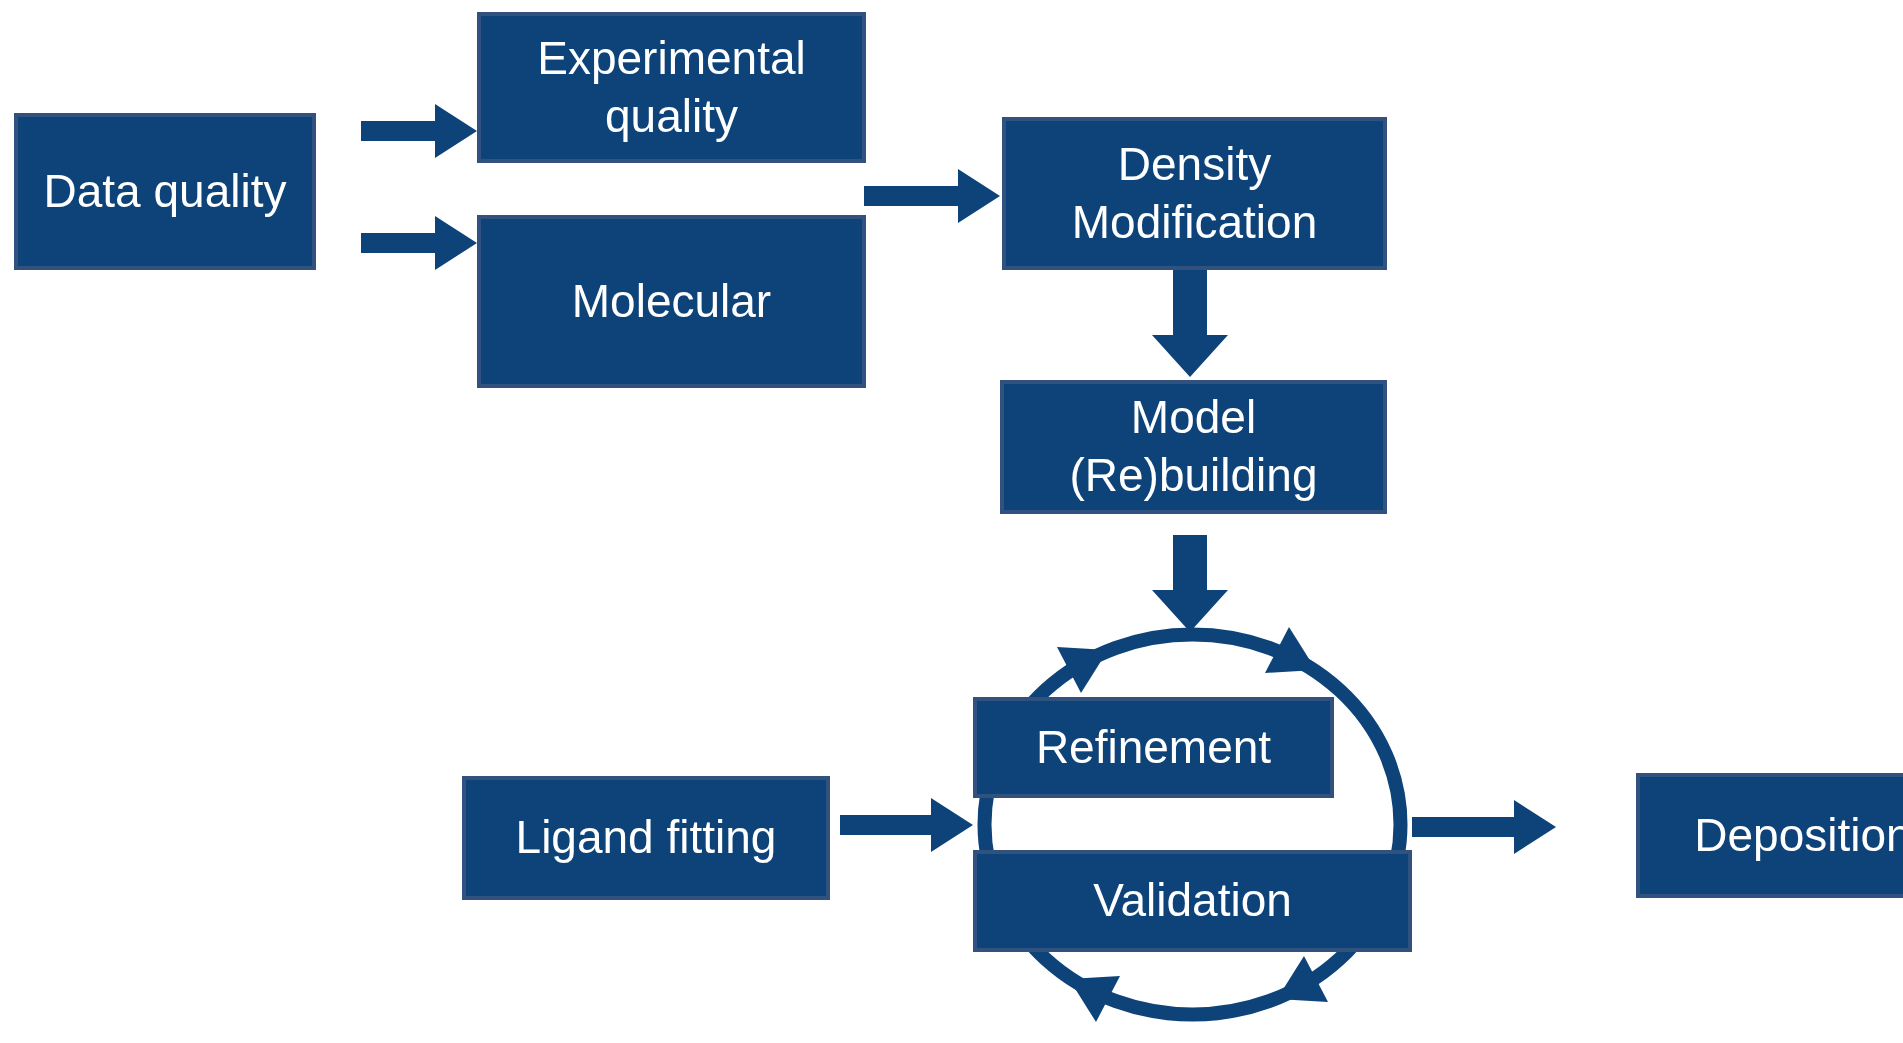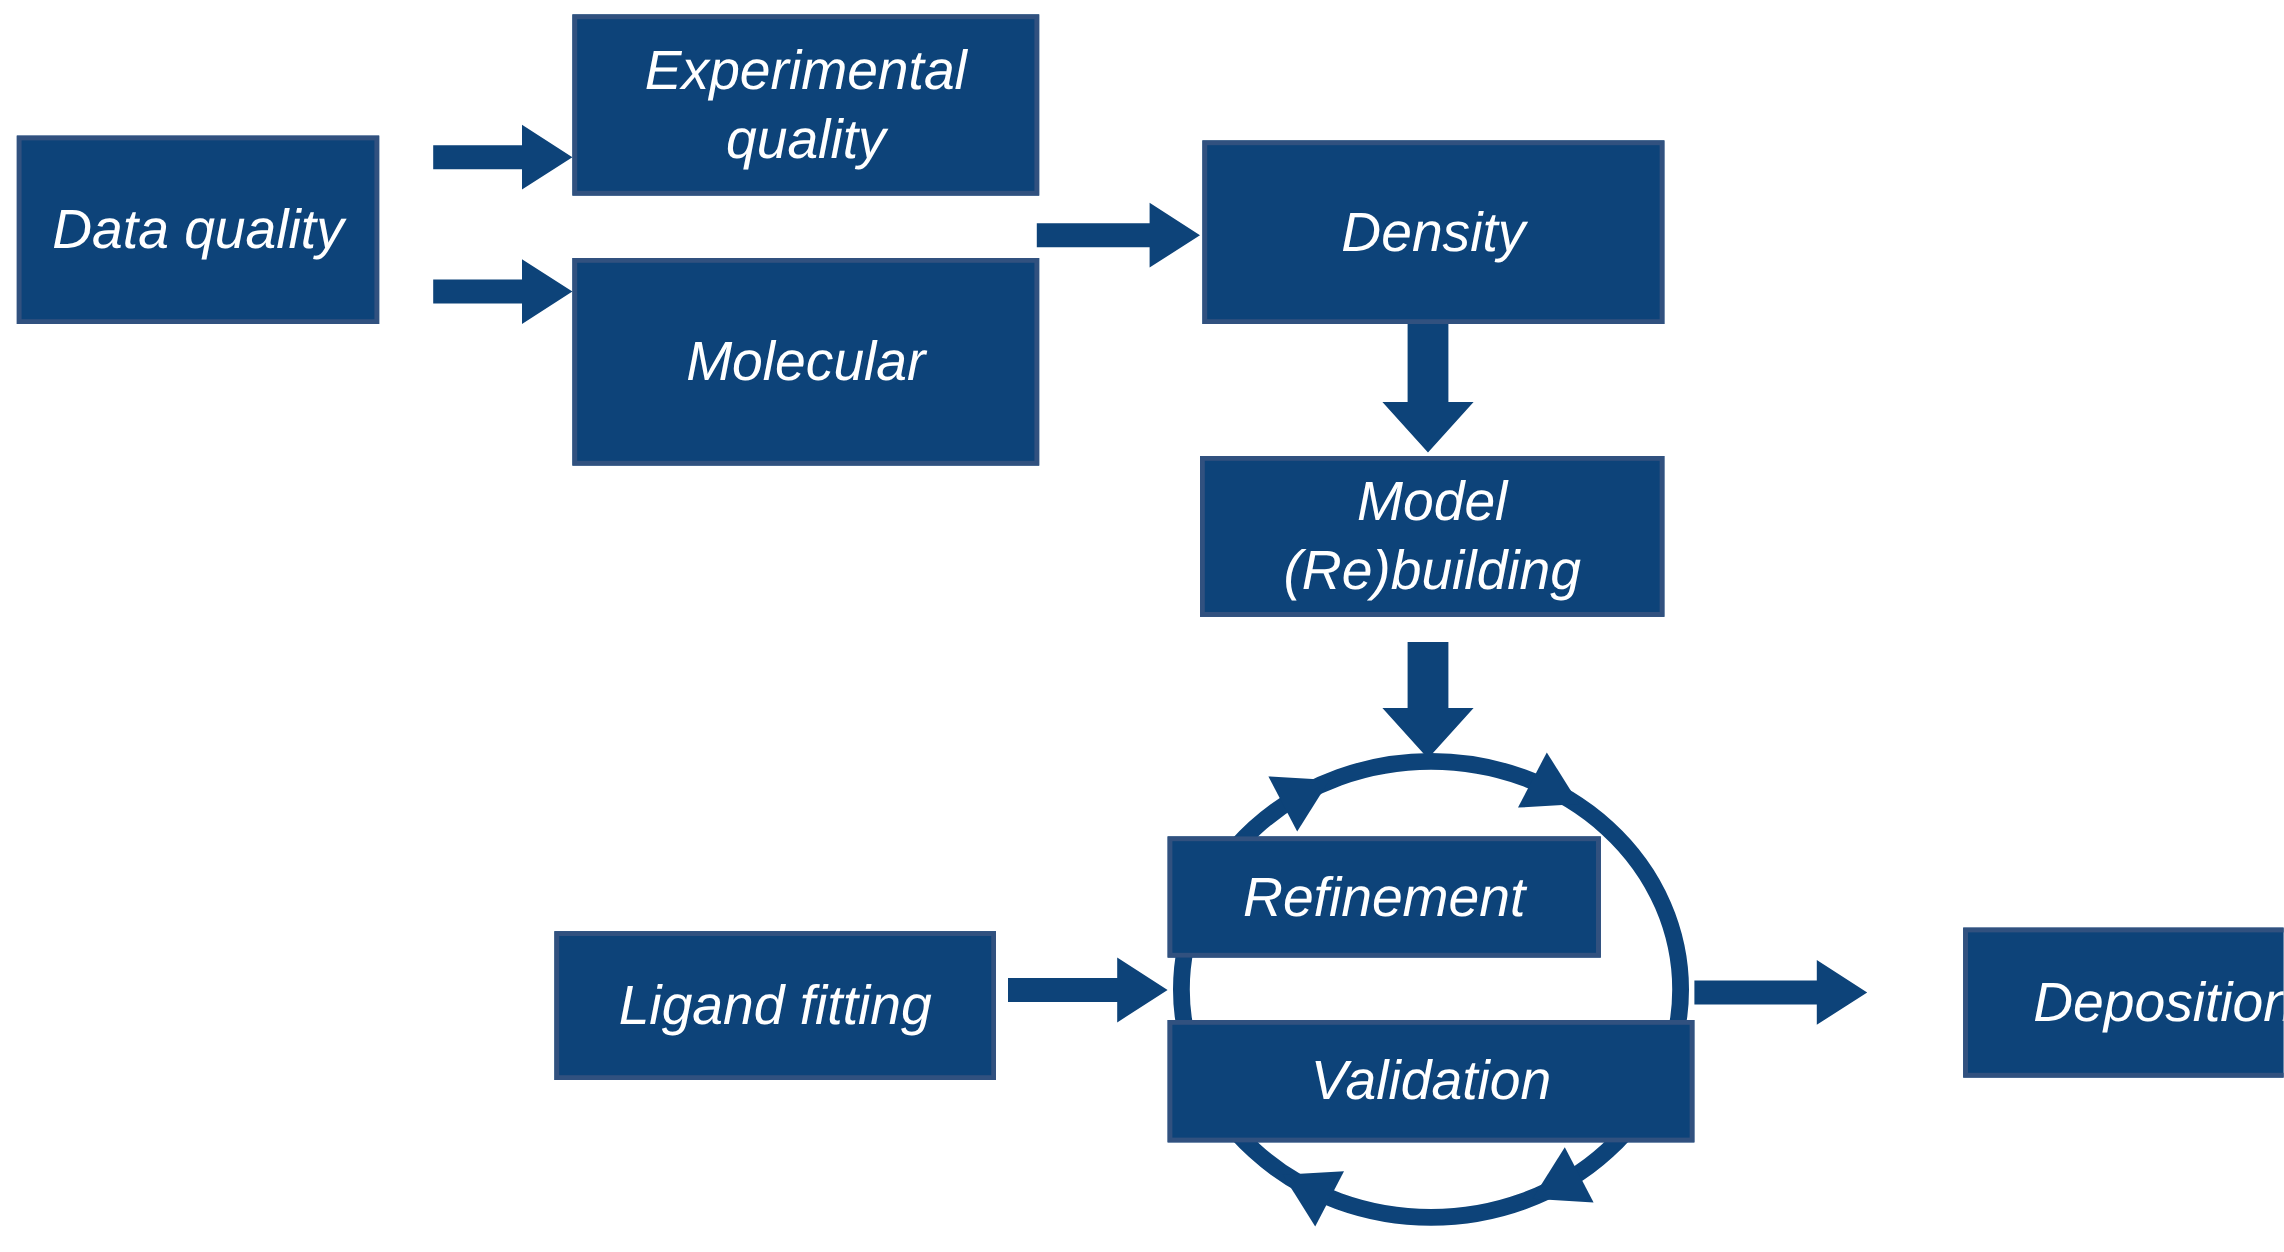--- a/index.html
+++ b/index.html
@@ -34,21 +34,20 @@
     border: 4px solid var(--box-border, #31517f);
     color: var(--text, #ffffff);
     display: flex;
     flex-direction: column;
     align-items: center;
     justify-content: center;
     text-align: center;
     font-size: 46px;
     line-height: 1.26;
     white-space: nowrap;
-    font-style: italic;
   }
   .line { display: block; }
 </style>
 </head>
 <body>
 
 <div id="canvas">
 
   <svg id="connector-layer" viewBox="0 0 1903 1043">
 
@@ -77,20 +76,21 @@
     <span class="line">Experimental</span>
     <span class="line">quality</span>
   </div>
 
   <div class="node" style="left:477px;top:215px;width:389px;height:173px">
     <span class="line">Molecular</span>
   </div>
 
   <div class="node" style="left:1002px;top:117px;width:385px;height:153px">
     <span class="line">Density</span>
+    <span class="line">Modification</span>
   </div>
 
   <div class="node" style="left:1000px;top:380px;width:387px;height:134px">
     <span class="line">Model</span>
     <span class="line">(Re)building</span>
   </div>
 
   <div class="node" style="left:973px;top:697px;width:361px;height:101px">
     <span class="line">Refinement</span>
   </div>

